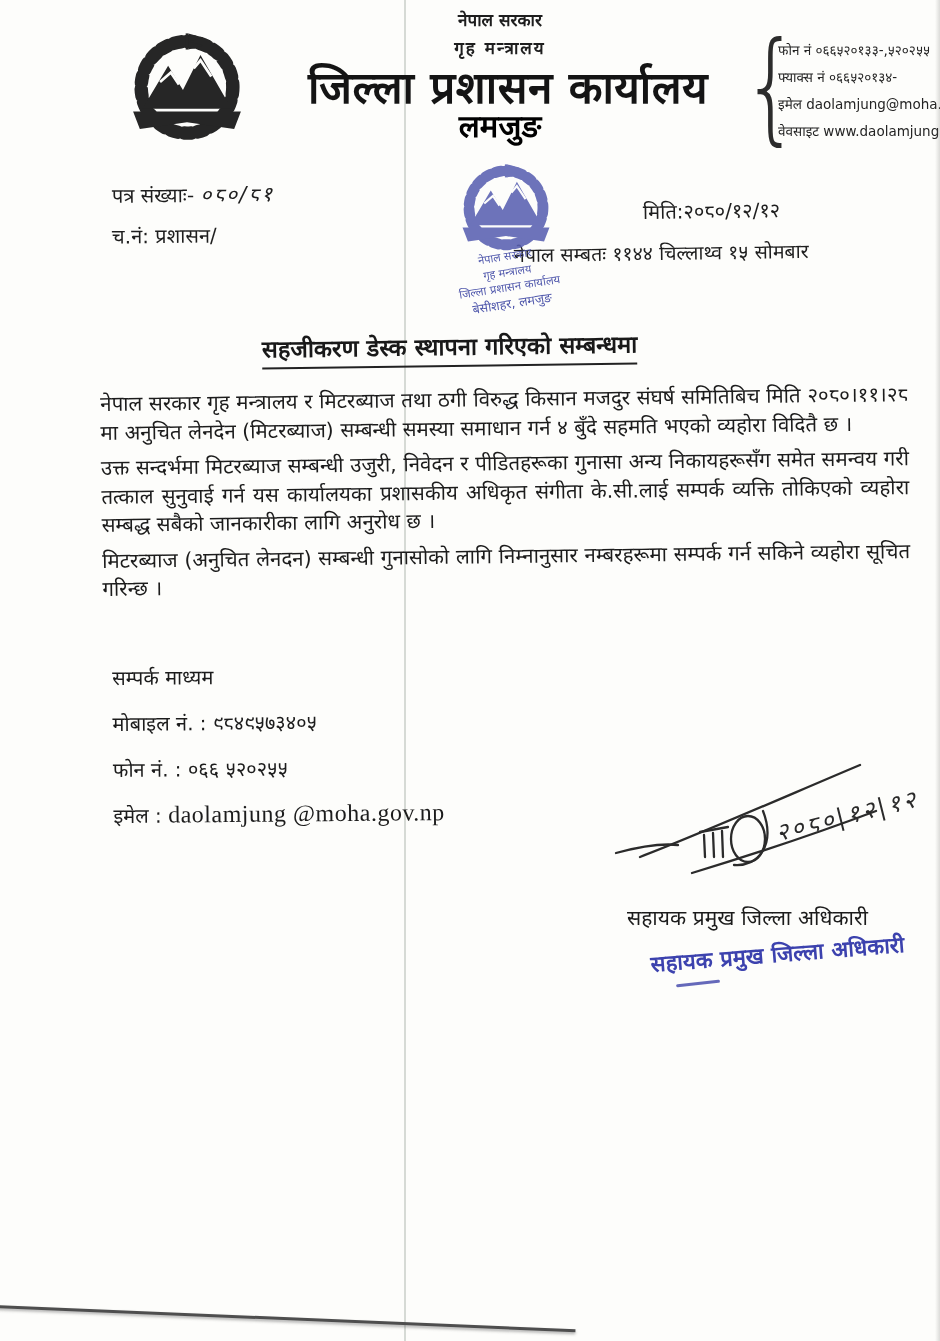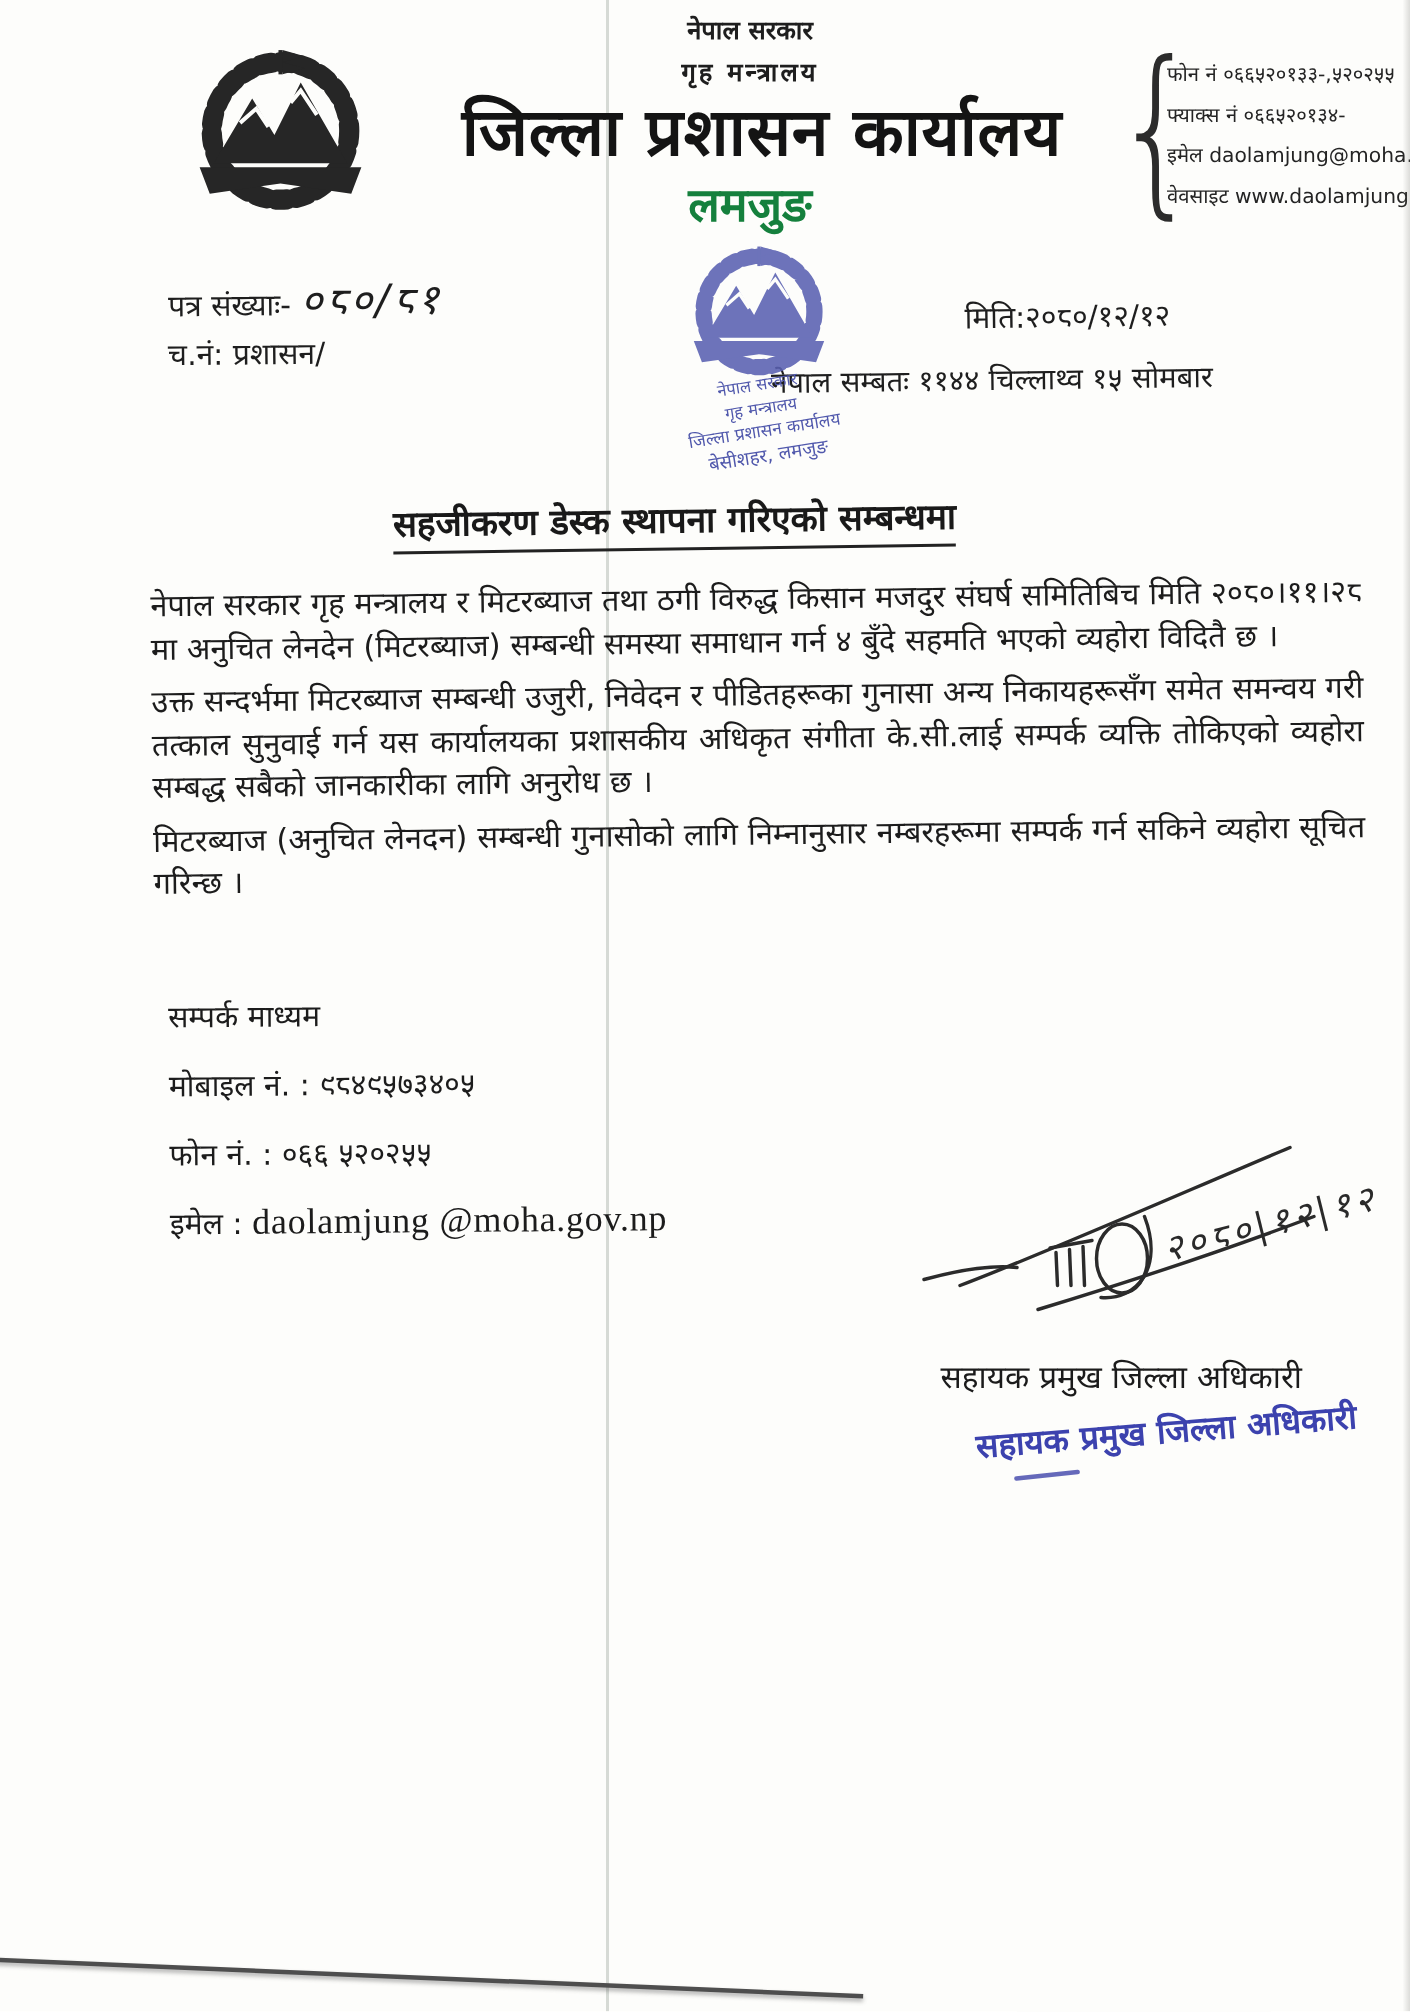--- a/index.html
+++ b/index.html
@@ -16,29 +16,29 @@
     background:rgba(150,160,152,0.38);}
   .abs{position:absolute;}
   .nowrap{white-space:nowrap;}
   .center{text-align:center;}
 
   
   .emblem-black{left:118px;top:28px;width:138px;height:124px;}
   .gov-line{left:380px;top:8px;width:240px;font-size:17px;font-weight:600;}
   .ministry-line{left:380px;top:36px;width:240px;font-size:17px;font-weight:600;letter-spacing:2px;}
   .office-title{left:258px;top:56px;width:500px;font-size:44px;font-weight:800;color:#141414;letter-spacing:0.5px;}
-  .district-line{left:380px;top:114px;width:240px;font-size:31px;font-weight:800;color:#15803d;}
+  .district-line{left:380px;top:104px;width:240px;font-size:31px;font-weight:800;color:#000000;}
   .brace{left:742px;top:34px;font-size:122px;line-height:104px;font-weight:200;color:#2c2c2c;
     transform:scaleX(0.75);transform-origin:left top;}
   .head-contact{left:778px;top:37px;width:175px;font-size:13.5px;line-height:27px;color:#242424;}
   .head-contact div{white-space:nowrap;}
 
   
   .ref-letter-no{left:112px;top:180px;font-size:20px;transform:rotate(-0.6deg);}
-  .handwritten-no{font-size:28px;letter-spacing:2px;font-style:italic;}
+  .handwritten-no{font-size:21px;letter-spacing:2px;font-style:italic;}
   .ref-channel{left:112px;top:222px;font-size:20px;transform:rotate(-0.6deg);}
   .date-line{left:643px;top:197px;font-size:20px;transform:rotate(-0.8deg);}
   .sambat-line{left:514px;top:239px;font-size:19.5px;transform:rotate(-0.8deg);}
 
   
   .stamp-emblem{left:450px;top:160px;width:112px;height:100px;opacity:0.88;}
   .stamp-text{left:406px;top:249px;width:205px;color:#5058ac;text-align:center;
     transform:rotate(-9deg);line-height:15.5px;}
   .stamp-text .s1,.stamp-text .s2{font-size:11px;}
   .stamp-text .s3{font-size:11.5px;}

